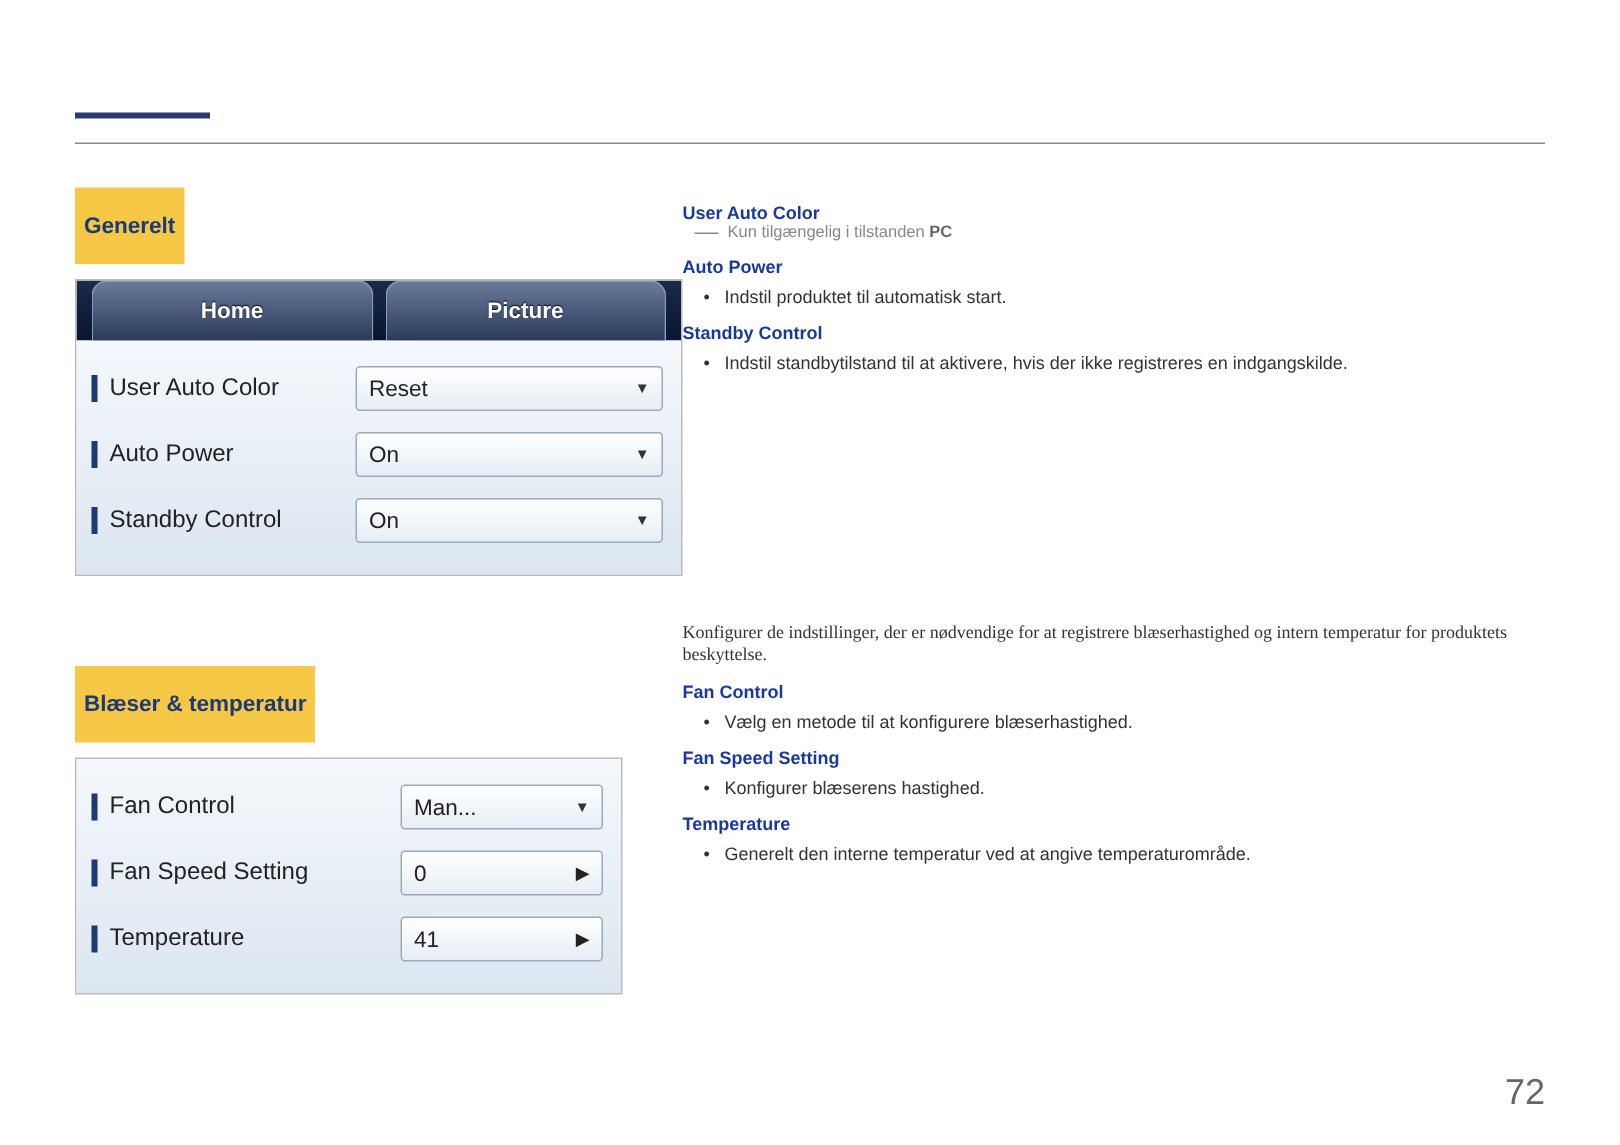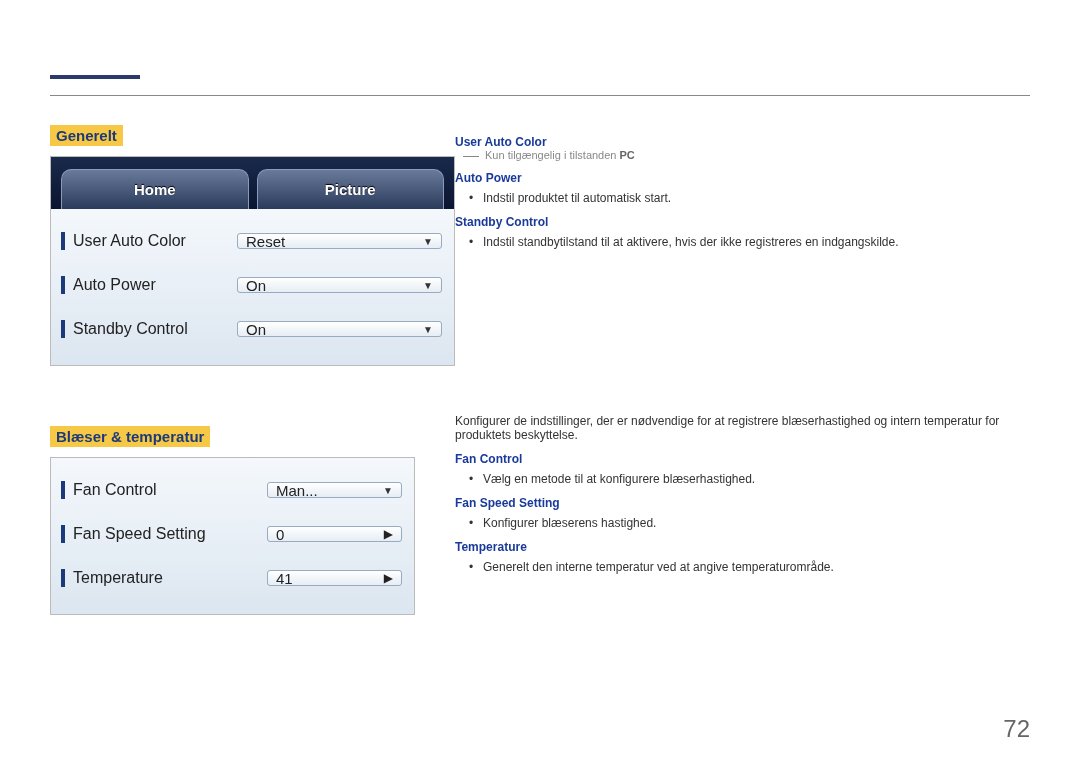--- a/index.html
+++ b/index.html
@@ -31,33 +31,33 @@
   .content { position: relative; padding-top: 85px; display: flex; }
   .left-col { width: 405px; }
   .right-col { flex: 1; padding-left: 0; }
 
   .section-heading {
     display: inline-block;
     background: #f7c845;
     color: #1a3a7a;
     font-weight: bold;
     font-size: 15px;
-    padding: 2px 6px;
+    padding: 17px 6px;
     margin-bottom: 10px;
   }
 
   
   .shot {
     border: 1px solid #bbb;
     margin-bottom: 50px;
     overflow: hidden;
   }
   .tabbar {
     display: flex;
-    height: 52px;
+    height: 40px;
     background: linear-gradient(#1a2a4a, #0a1530);
     align-items: flex-end;
     padding: 0 6px;
   }
   .tab {
     flex: 1;
     margin: 0 4px;
     height: 40px;
     border-radius: 10px 10px 0 0;
     background: linear-gradient(#6a7a9a, #2a3a5a);
@@ -95,21 +95,21 @@
   }
   .marker {
     display: inline-block;
     width: 4px;
     height: 18px;
     background: #1a3a7a;
     margin: 0 8px 0 4px;
   }
   .field {
     flex: 1;
-    height: 16px;
+    height: 30px;
     background: linear-gradient(#ffffff, #e6edf4);
     border: 1px solid #9aaac0;
     border-radius: 3px;
     display: flex;
     align-items: center;
     justify-content: space-between;
     padding: 0 8px;
     font-size: 15px;
     color: #222;
     margin-right: 6px;
@@ -117,21 +117,21 @@
   .caret { font-size: 10px; color: #333; }
   .triangle { color: #222; font-size: 12px; }
 
   
   .term { color: #1a3a9a; font-size: 12px; font-weight: bold; margin-top: 10px; }
   .bullet { font-size: 12px; color: #333; margin: 6px 0 6px 28px; position: relative; }
   .bullet::before { content: "•"; position: absolute; left: -14px; }
   .note { font-size: 11px; color: #888; margin-left: 28px; margin-bottom: 4px; }
   .note-dash { display:inline-block; width:16px; height:1px; background:#888; vertical-align:middle; margin-right:6px; margin-left:-20px; }
   .note .b { color:#666; font-weight:bold; }
-  .intro { font-size: 12px; color: #333; margin-bottom: 6px; }
+  .intro { font-size: 12px; color: #333; margin-bottom: 6px; font-family: Liberation Serif, serif; }
 
   .page-num {
     position: absolute;
     bottom: 20px;
     right: 50px;
     font-size: 24px;
     color: #666;
   }
 
   .s2-left { margin-top: 60px; }

